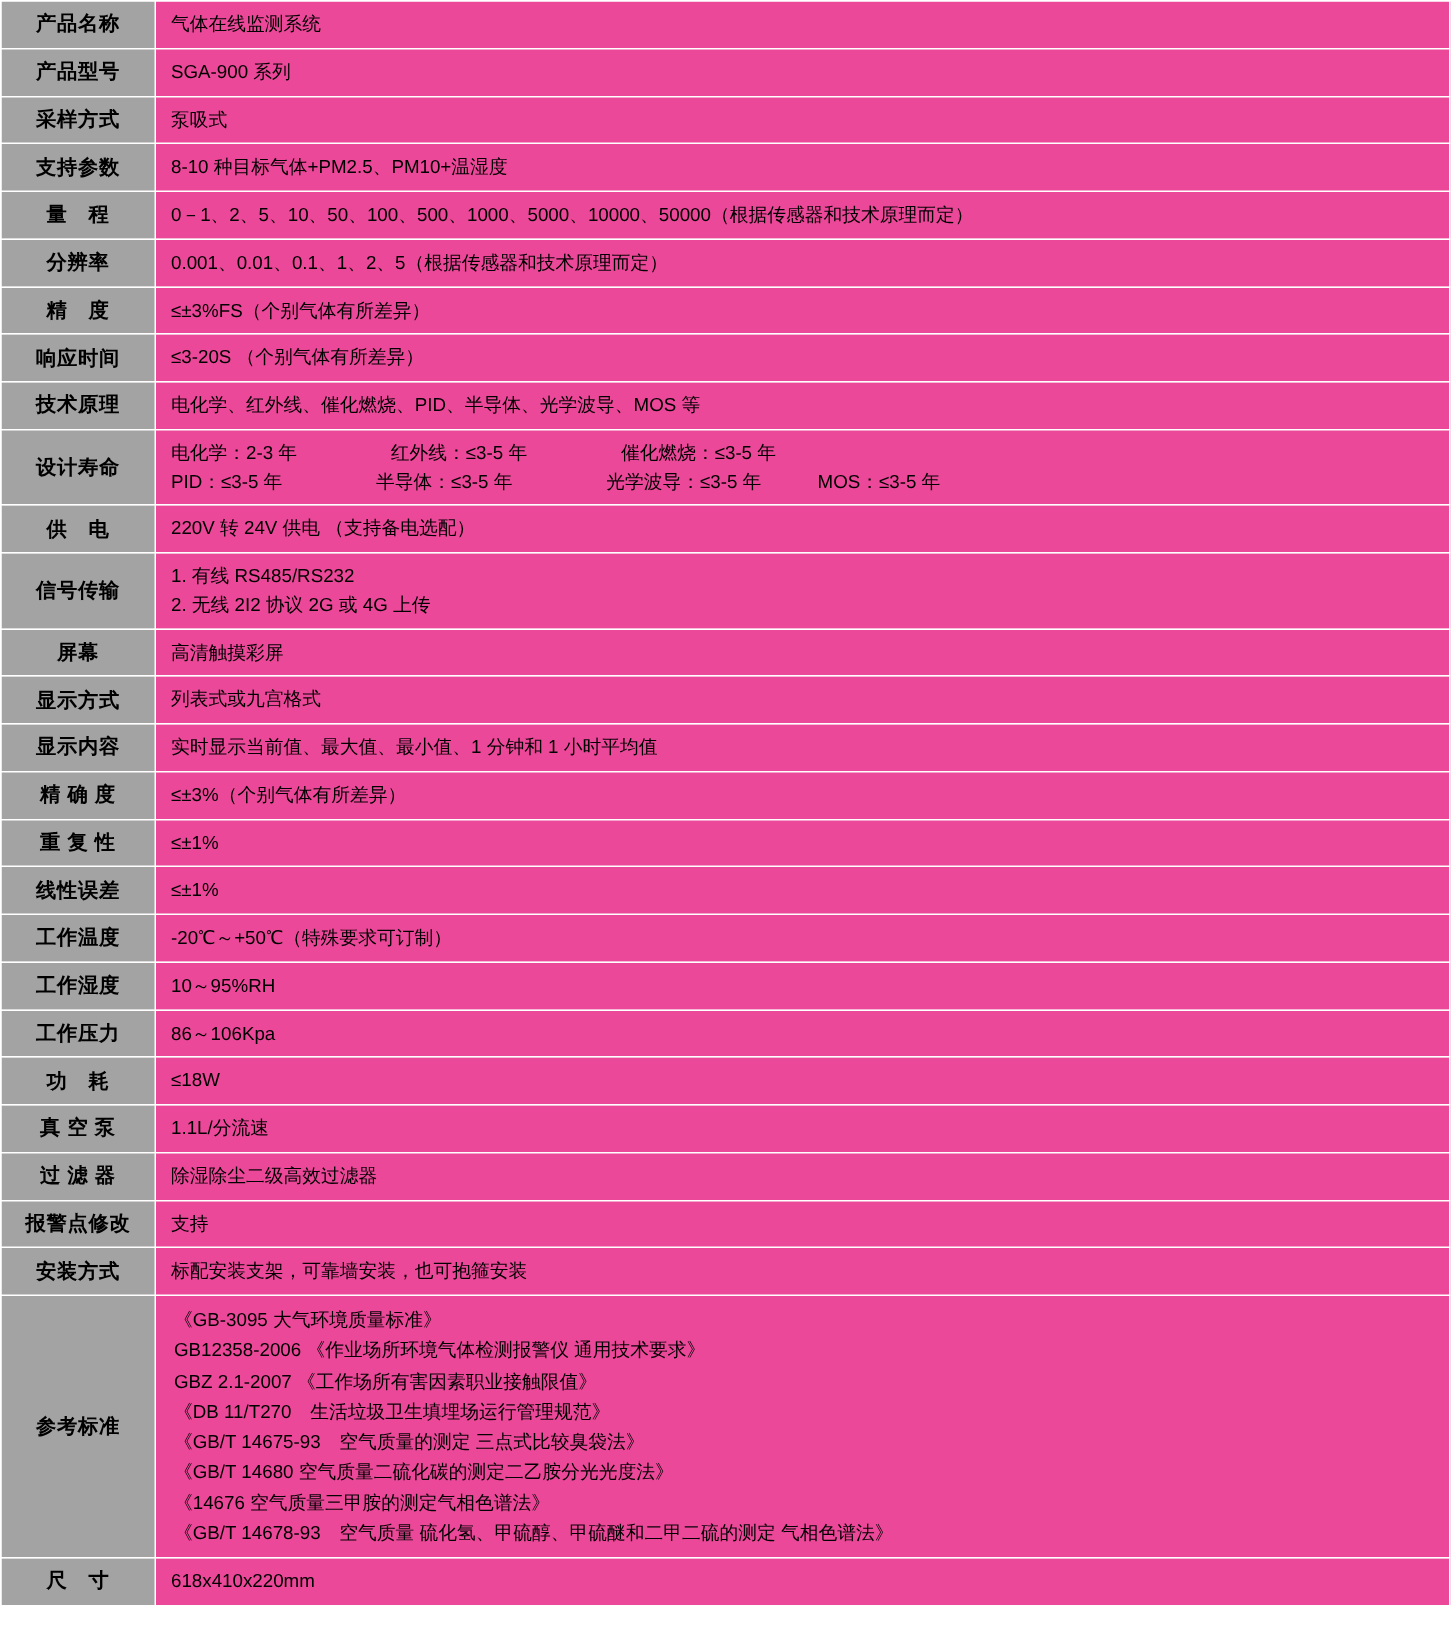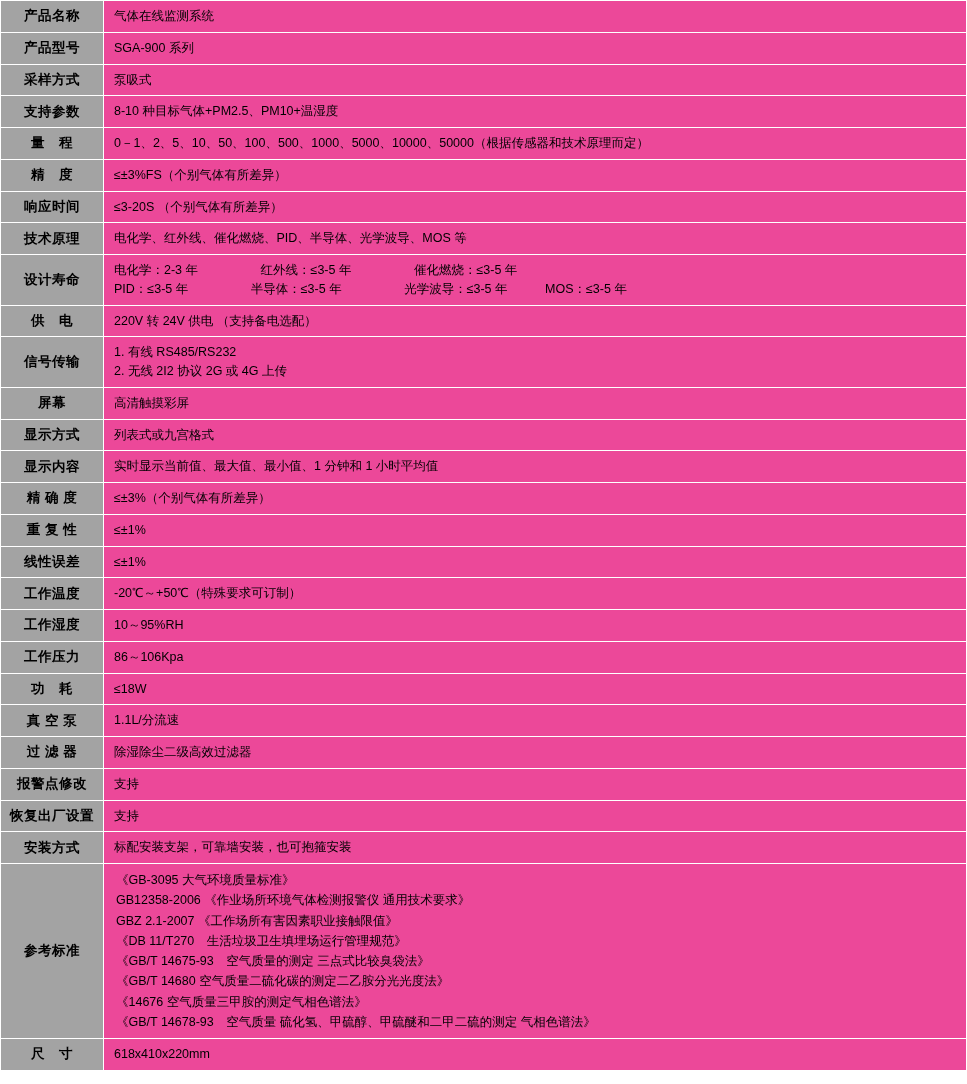--- a/index.html
+++ b/index.html
@@ -76,20 +76,26 @@
           <span class="value-line">8-10 种目标气体+PM2.5、PM10+温湿度</span>
         </td>
       </tr>
       <tr>
         <td class="label-cell">量　程</td>
         <td class="value-cell">
           <span class="value-line">0－1、2、5、10、50、100、500、1000、5000、10000、50000（根据传感器和技术原理而定）</span>
         </td>
       </tr>
       <tr>
+        <td class="label-cell">分辨率</td>
+        <td class="value-cell">
+          <span class="value-line">0.001、0.01、0.1、1、2、5（根据传感器和技术原理而定）</span>
+        </td>
+      </tr>
+      <tr>
         <td class="label-cell">精　度</td>
         <td class="value-cell">
           <span class="value-line">≤±3%FS（个别气体有所差异）</span>
         </td>
       </tr>
       <tr>
         <td class="label-cell">响应时间</td>
         <td class="value-cell">
           <span class="value-line">≤3-20S （个别气体有所差异）</span>
         </td>
@@ -187,26 +193,20 @@
         </td>
       </tr>
       <tr>
         <td class="label-cell">过 滤 器</td>
         <td class="value-cell">
           <span class="value-line">除湿除尘二级高效过滤器</span>
         </td>
       </tr>
       <tr>
         <td class="label-cell">报警点修改</td>
-        <td class="value-cell">
-          <span class="value-line">支持</span>
-        </td>
-      </tr>
-      <tr>
-        <td class="label-cell">恢复出厂设置</td>
         <td class="value-cell">
           <span class="value-line">支持</span>
         </td>
       </tr>
       <tr>
         <td class="label-cell">安装方式</td>
         <td class="value-cell">
           <span class="value-line">标配安装支架，可靠墙安装，也可抱箍安装</span>
         </td>
       </tr>

